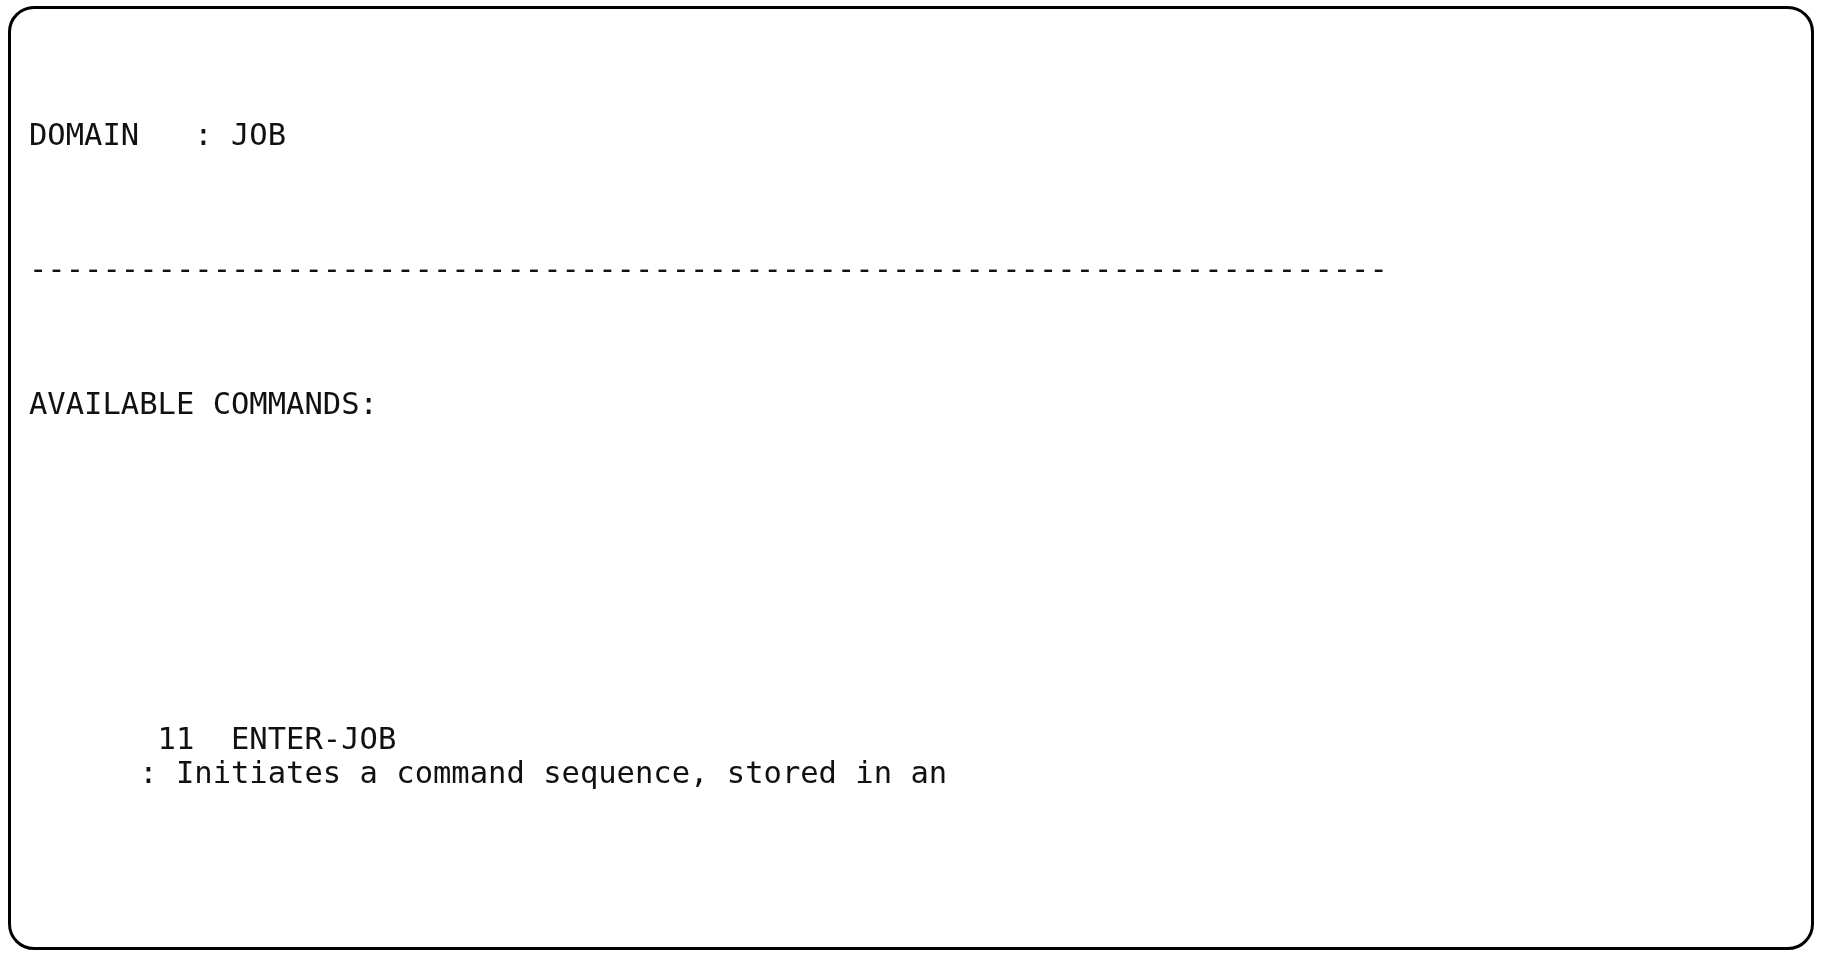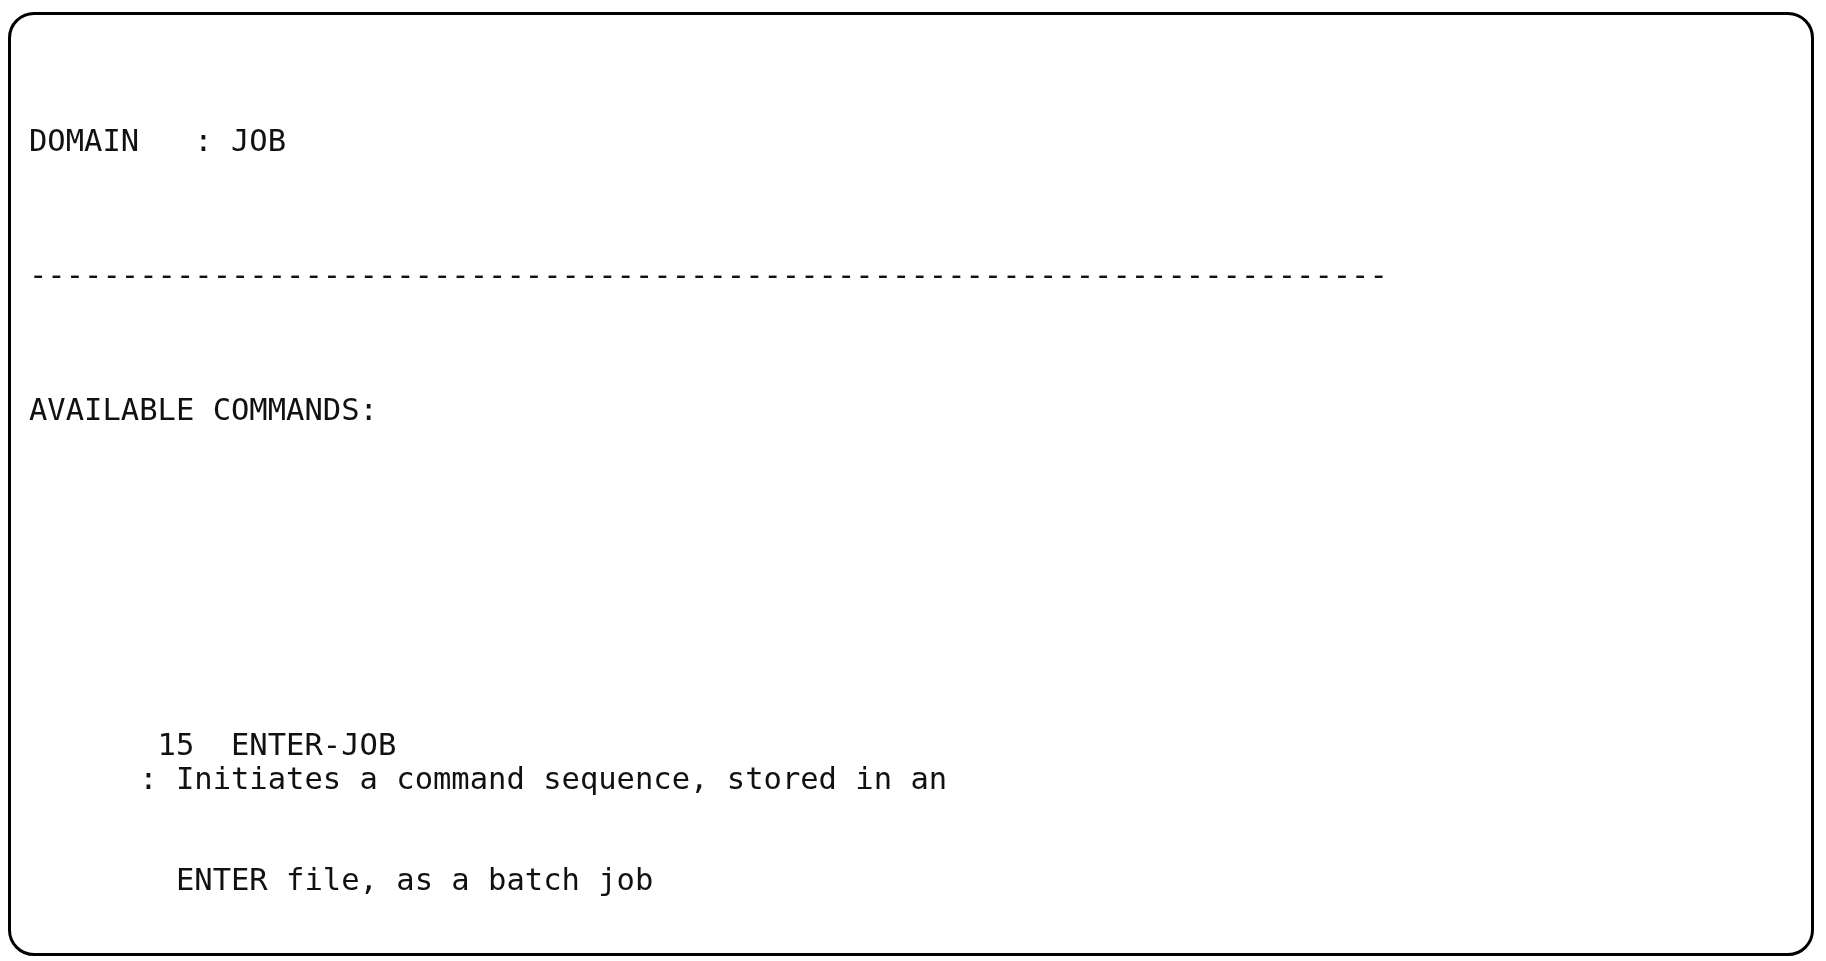--- a/index.html
+++ b/index.html
@@ -10,21 +10,21 @@
   body {
     width: 1826px;
     height: 961px;
     overflow: hidden;
     font-family: "DejaVu Sans Mono", "Liberation Mono", monospace;
   }
 
   #terminal-frame {
     position: absolute;
     left: 8px;
-    top: 12px;
+    top: 6px;
     width: 1806px;
     height: 944px;
     box-sizing: border-box;
     border: 3px solid #000000;
     border-radius: 26px;
     background: #ffffff;
   }
 
   #screen {
     position: absolute;
@@ -83,26 +83,22 @@
     <span class="line">DOMAIN   : JOB</span>
 
     <span class="rule">--------------------------------------------------------------------------</span>
 
     <span class="line bold">AVAILABLE COMMANDS:</span>
 
     <span class="spacer"></span>
 
     
     <span class="row">
-      <span class="col-left"> 15  ENTER-JOB</span>
+      <span class="col-left"> 11  ENTER-JOB</span>
       <span class="col-right">: Initiates a command sequence, stored in an</span>
-    </span>
-    <span class="row">
-      <span class="col-left"> </span>
-      <span class="col-right">  ENTER file, as a batch job</span>
     </span>
 
     
     <span class="row">
       
       
     </span>
     
 
     

